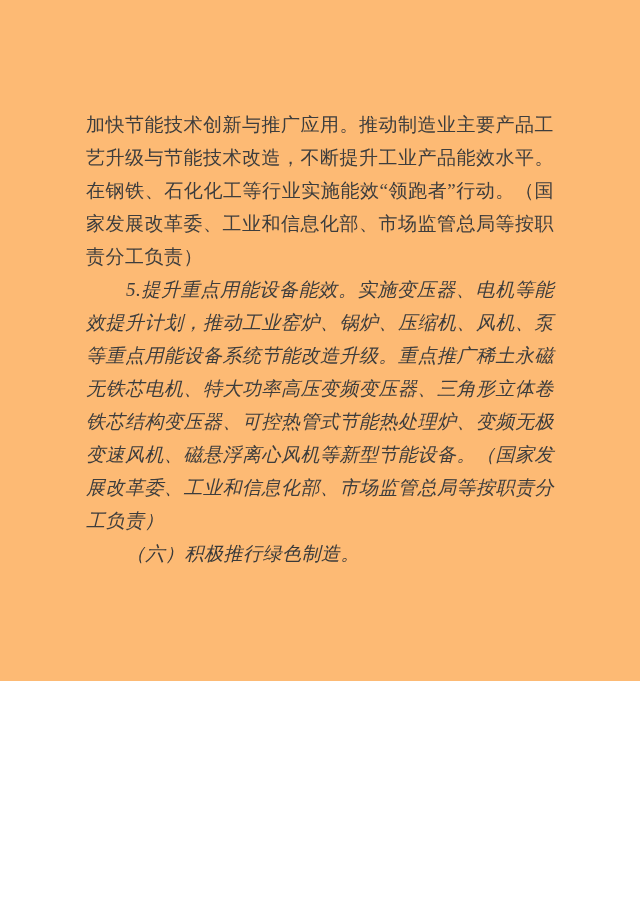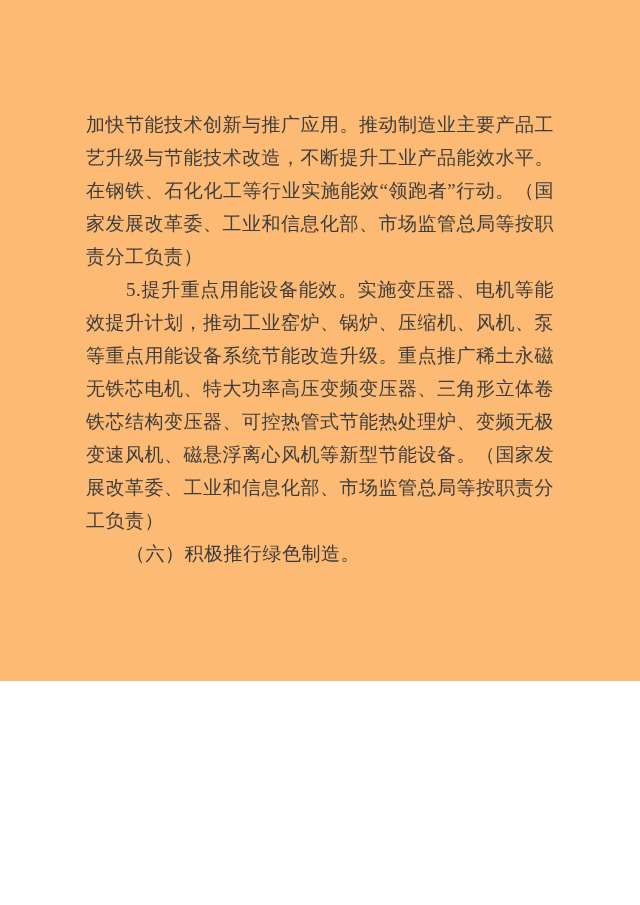--- a/index.html
+++ b/index.html
@@ -26,20 +26,21 @@
   .para {
     margin: 0;
     font-size: 19px;
     line-height: 33px;
     letter-spacing: 0.5px;
     text-align: justify;
     word-break: break-all;
   }
   .para.indent {
     text-indent: 40px;
+    font-style: italic;
   }
   .para.heading {
     
     color: #3a3a3a;
   }
   .page-number {
     position: absolute;
     left: 0;
     right: 4px;
     top: 806px;

